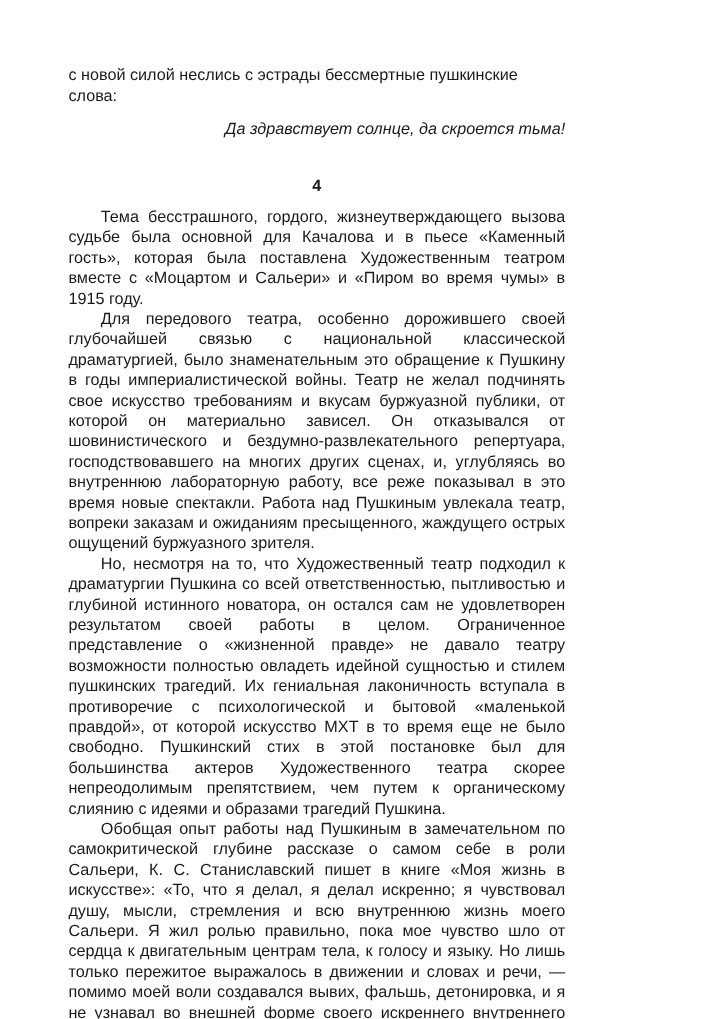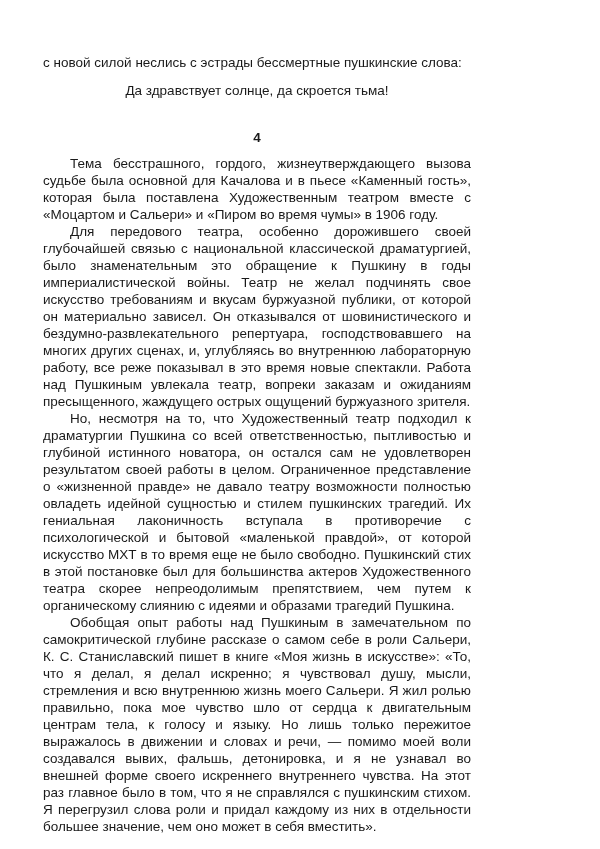--- a/index.html
+++ b/index.html
@@ -6,34 +6,35 @@
     margin: 0;
     padding: 0;
     background: #ffffff;
   }
   .page {
     position: relative;
     width: 528px;
     height: 849px;
     background: #ffffff;
     box-sizing: border-box;
-    padding: 54px 57px 30px 43px;
+    padding: 54px 57px 30px 57px;
     font-family: "Liberation Sans", sans-serif;
     font-size: 13.5px;
     line-height: 17px;
     color: #1a1a1a;
     overflow: hidden;
   }
   .intro-line {
     margin: 0 0 11px 0;
     text-align: left;
   }
   .quote-line {
     margin: 0 0 30px 0;
-    text-align: center;
+    text-align: right;
+    font-style: italic;
   }
   .section-number {
     margin: 0 0 9px 0;
     text-align: center;
     font-weight: bold;
     font-size: 13.5px;
     line-height: 17px;
   }
   .body-para {
     margin: 0;
@@ -44,21 +45,21 @@
 </head>
 <body>
 
 <div class="page">
   <p class="intro-line">с новой силой неслись с эстрады бессмертные пушкинские слова:</p>
 
   <p class="quote-line">Да здравствует солнце, да скроется тьма!</p>
 
   <h2 class="section-number">4</h2>
 
-  <p class="body-para">Тема бесстрашного, гордого, жизнеутверждающего вызова судьбе была основной для Качалова и в пьесе «Каменный гость», которая была поставлена Художественным театром вместе с «Моцартом и Сальери» и «Пиром во время чумы» в 1906 году.</p>
+  <p class="body-para">Тема бесстрашного, гордого, жизнеутверждающего вызова судьбе была основной для Качалова и в пьесе «Каменный гость», которая была поставлена Художественным театром вместе с «Моцартом и Сальери» и «Пиром во время чумы» в 1915 году.</p>
 
   <p class="body-para">Для передового театра, особенно дорожившего своей глубочайшей связью с национальной классической драматургией, было знаменательным это обращение к Пушкину в годы империалистической войны. Театр не желал подчинять свое искусство требованиям и вкусам буржуазной публики, от которой он материально зависел. Он отказывался от шовинистического и бездумно-развлекательного репертуара, господствовавшего на многих других сценах, и, углубляясь во внутреннюю лабораторную работу, все реже показывал в это время новые спектакли. Работа над Пушкиным увлекала театр, вопреки заказам и ожиданиям пресыщенного, жаждущего острых ощущений буржуазного зрителя.</p>
 
   <p class="body-para">Но, несмотря на то, что Художественный театр подходил к драматургии Пушкина со всей ответственностью, пытливостью и глубиной истинного новатора, он остался сам не удовлетворен результатом своей работы в целом. Ограниченное представление о «жизненной правде» не давало театру возможности полностью овладеть идейной сущностью и стилем пушкинских трагедий. Их гениальная лаконичность вступала в противоречие с психологической и бытовой «маленькой правдой», от которой искусство МХТ в то время еще не было свободно. Пушкинский стих в этой постановке был для большинства актеров Художественного театра скорее непреодолимым препятствием, чем путем к органическому слиянию с идеями и образами трагедий Пушкина.</p>
 
   <p class="body-para">Обобщая опыт работы над Пушкиным в замечательном по самокритической глубине рассказе о самом себе в роли Сальери, К. С. Станиславский пишет в книге «Моя жизнь в искусстве»: «То, что я делал, я делал искренно; я чувствовал душу, мысли, стремления и всю внутреннюю жизнь моего Сальери. Я жил ролью правильно, пока мое чувство шло от сердца к двигательным центрам тела, к голосу и языку. Но лишь только пережитое выражалось в движении и словах и речи, — помимо моей воли создавался вывих, фальшь, детонировка, и я не узнавал во внешней форме своего искреннего внутреннего чувства. На этот раз главное было в том, что я не справлялся с пушкинским стихом. Я перегрузил слова роли и придал каждому из них в отдельности большее значение, чем оно может в себя вместить».</p>
 
 </div>
 
 </body></html>

